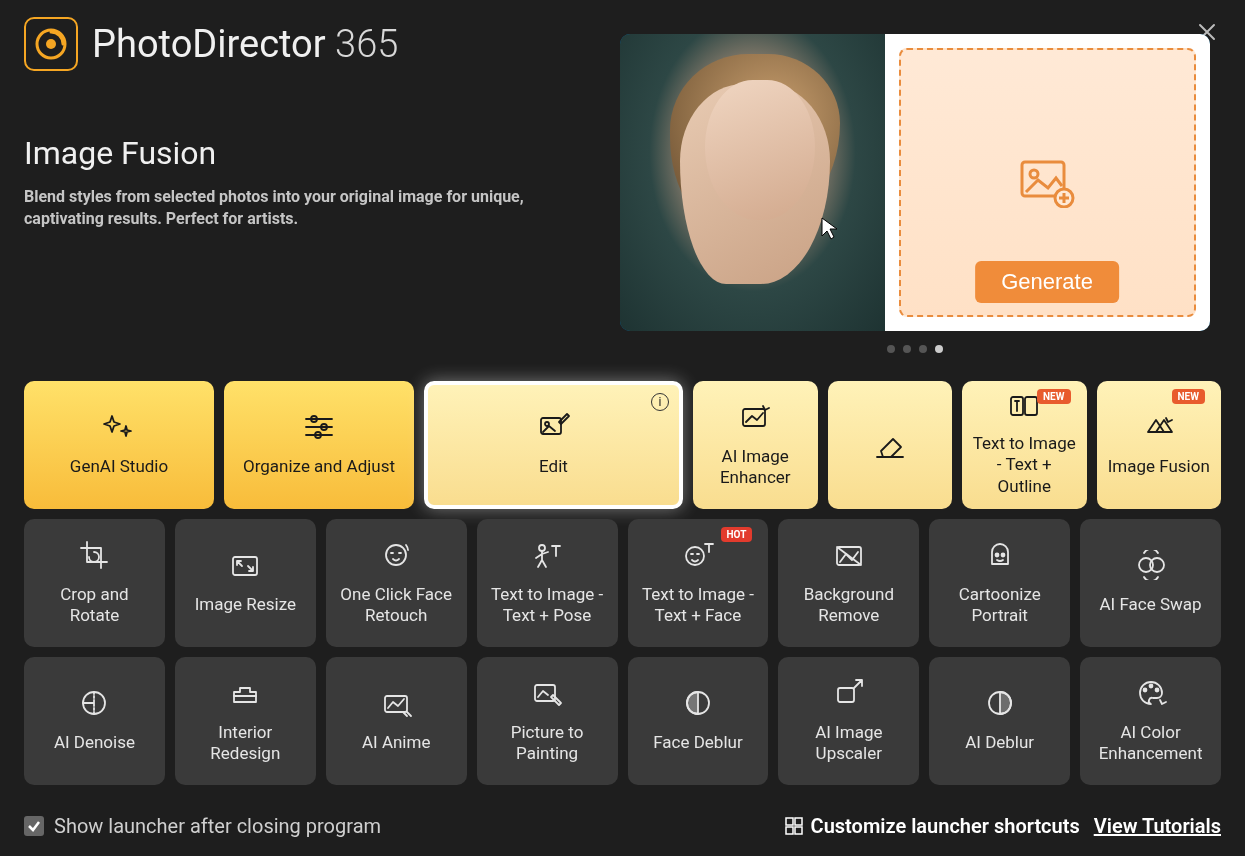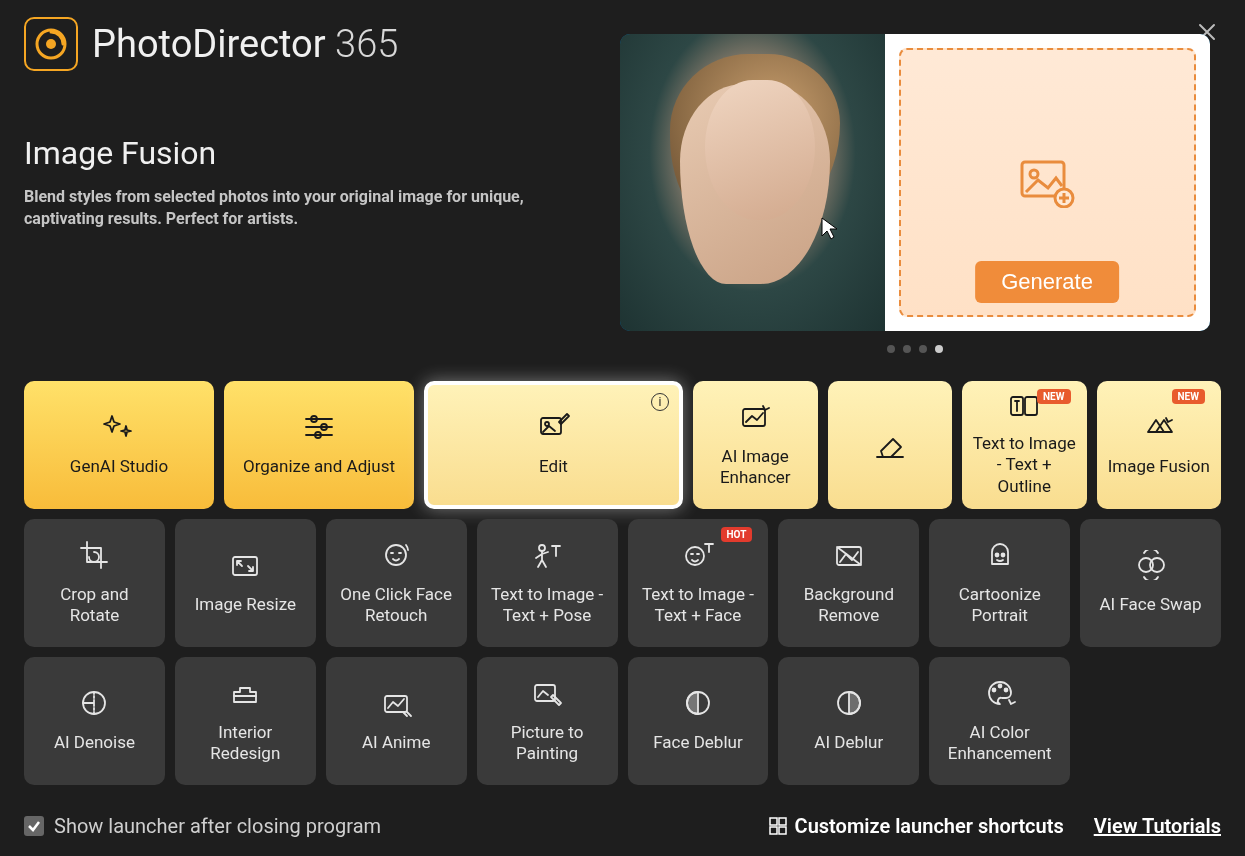--- a/index.html
+++ b/index.html
@@ -230,21 +230,21 @@
   color:#cfcfcf;
   padding-top: 14px;
 }
 .chk {
   width:20px; height:20px;
   background:#666;
   border-radius:3px;
   margin-right:10px;
   display:flex; align-items:center; justify-content:center;
 }
-.footer-right { margin-left:auto; display:flex; align-items:flex-end; gap:30px; }
+.footer-right { margin-left:auto; display:flex; align-items:flex-end; gap:14px; }
 .link { text-decoration: underline; font-weight:600; color:#fff; cursor:pointer; }
 .cust { font-weight:600; color:#fff; display:flex; align-items:center; gap:8px; cursor:pointer; }
 svg { display:block; }
 </style>
 </head>
 <body>
 
 <div class="launcher">
 
   <div class="titlebar">
@@ -508,20 +508,29 @@
           <svg width="34" height="30" viewBox="0 0 34 30" fill="none" stroke="#e5e5e5" stroke-width="1.8" stroke-linecap="round" stroke-linejoin="round">
             <path d="M17 4 V26 M17 4 A11 11 0 0 0 17 26" fill="#e5e5e5" fill-opacity="0.35"></path>
             <circle cx="17" cy="15" r="11"></circle>
           </svg>
         </div>
         <div class="tlabel">Face Deblur</div>
       </div>
       <div class="tile dark">
         <div class="icon">
           <svg width="34" height="30" viewBox="0 0 34 30" fill="none" stroke="#e5e5e5" stroke-width="1.8" stroke-linecap="round" stroke-linejoin="round">
+            <rect x="6" y="10" width="16" height="14" rx="2"></rect>
+            <path d="M22 10 L30 2 M30 2 H24 M30 2 V8"></path>
+          </svg>
+        </div>
+        <div class="tlabel">AI Image Upscaler</div>
+      </div>
+      <div class="tile dark">
+        <div class="icon">
+          <svg width="34" height="30" viewBox="0 0 34 30" fill="none" stroke="#e5e5e5" stroke-width="1.8" stroke-linecap="round" stroke-linejoin="round">
             <circle cx="17" cy="15" r="11"></circle>
             <path d="M17 4 A11 11 0 0 1 17 26 Z" fill="#e5e5e5" fill-opacity="0.3"></path>
           </svg>
         </div>
         <div class="tlabel">AI Deblur</div>
       </div>
       <div class="tile dark">
         <div class="icon">
           <svg width="34" height="30" viewBox="0 0 34 30" fill="none" stroke="#e5e5e5" stroke-width="1.8" stroke-linecap="round" stroke-linejoin="round">
             <path d="M17 26 A11 11 0 1 1 28 15 A5 5 0 0 1 23 20 H19 A3 3 0 0 0 17 26 Z"></path>

